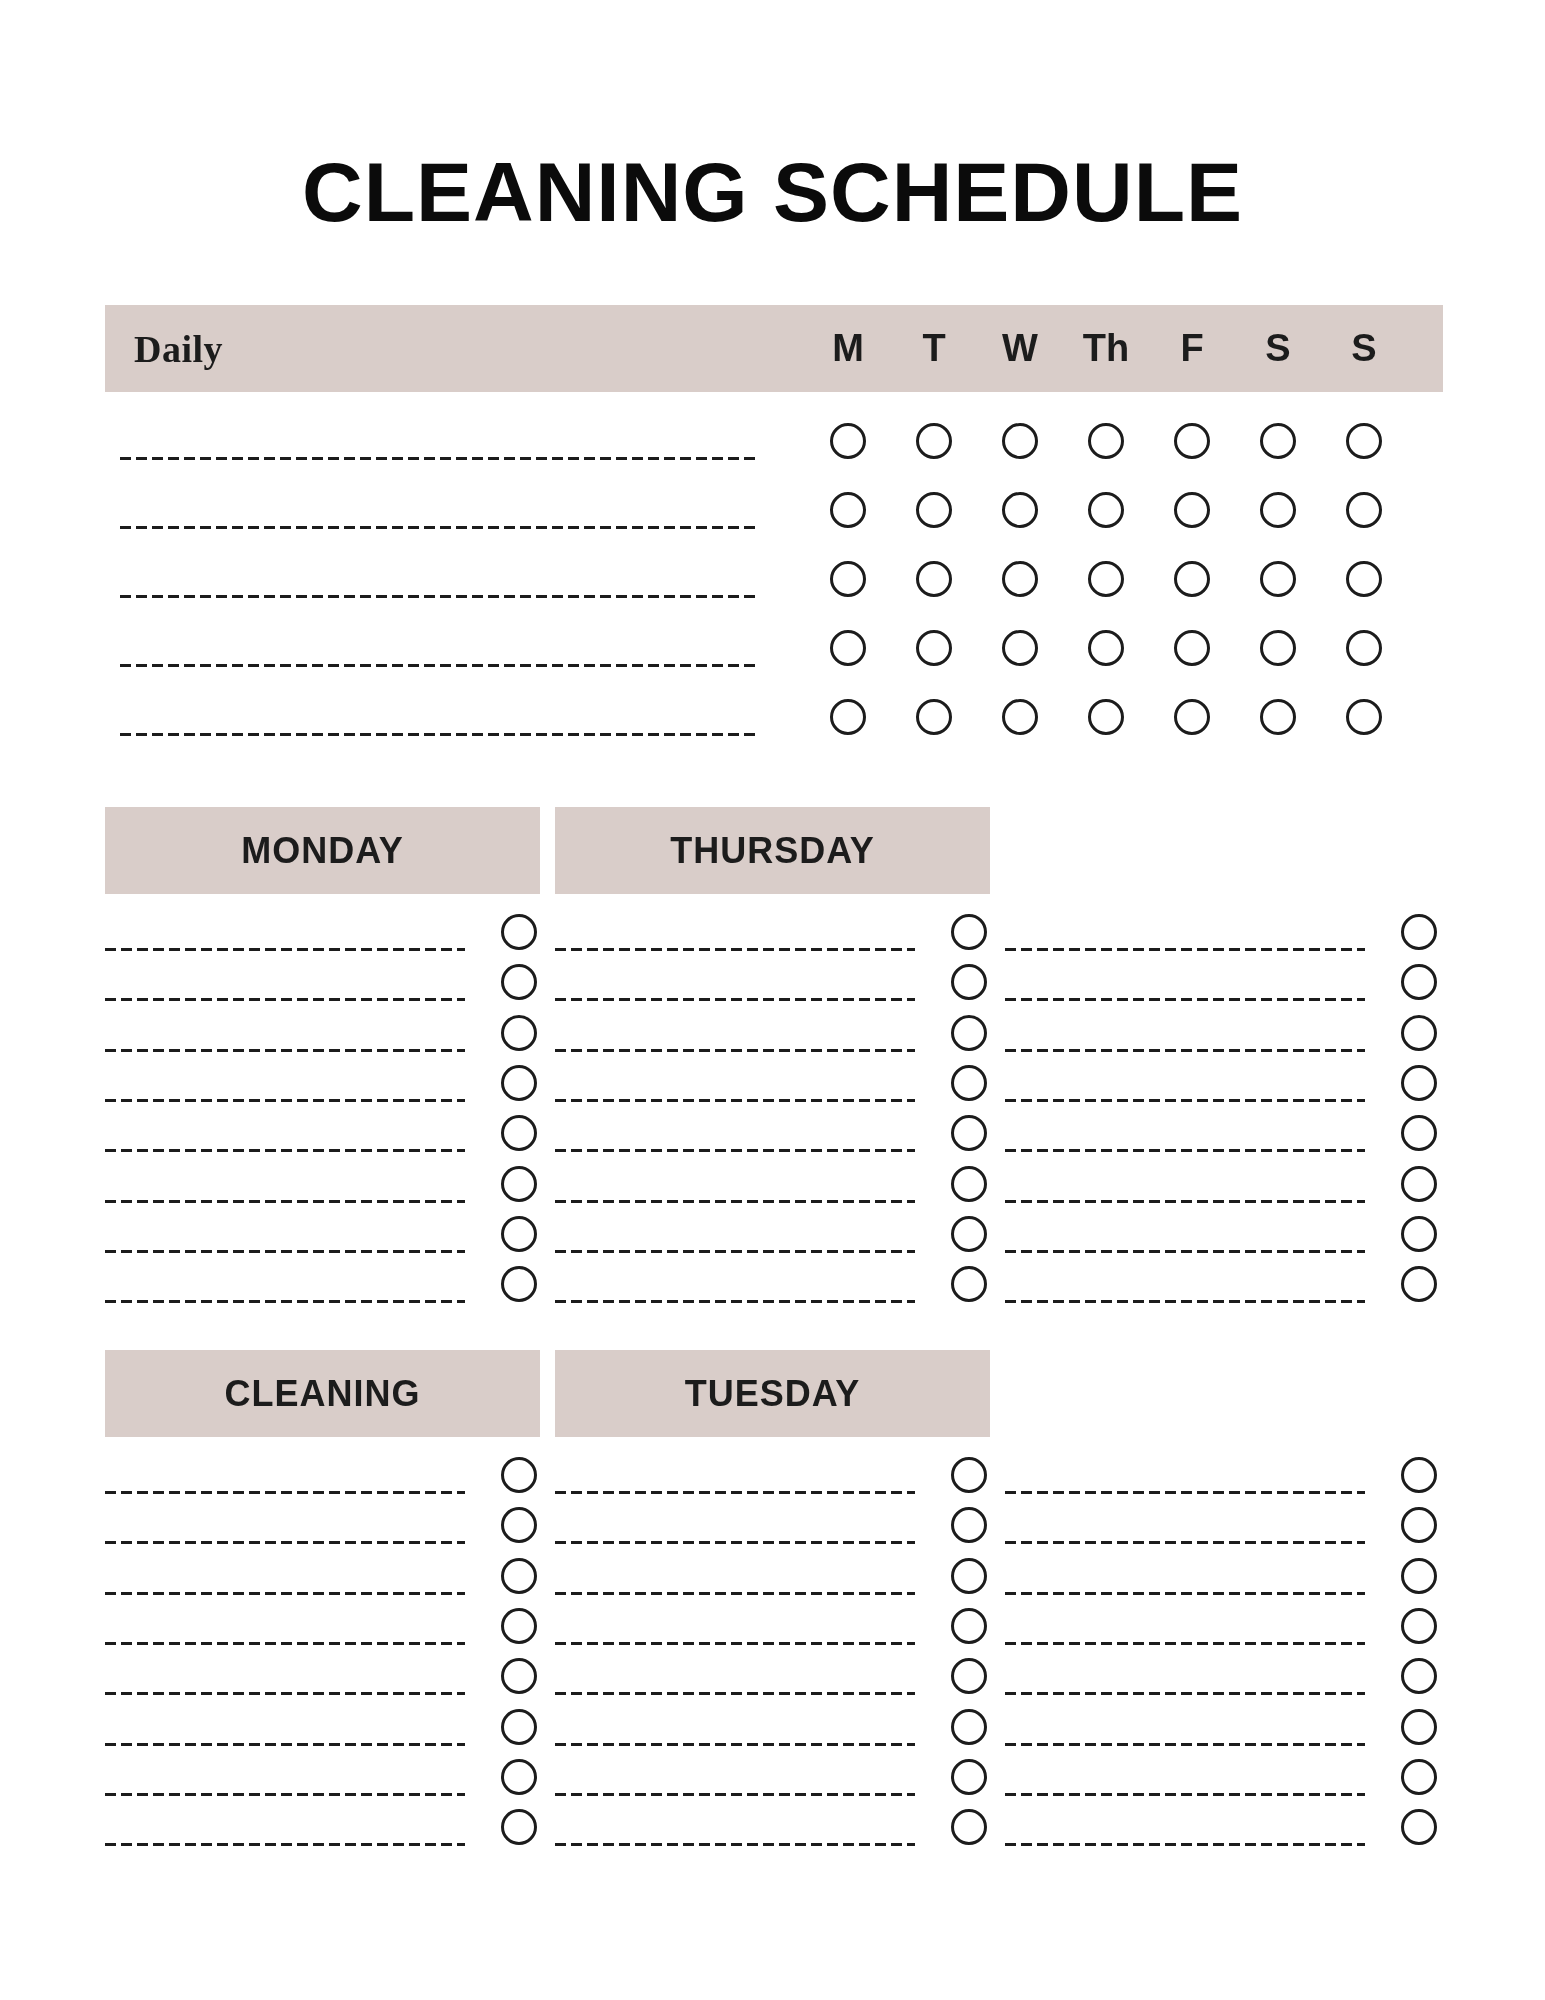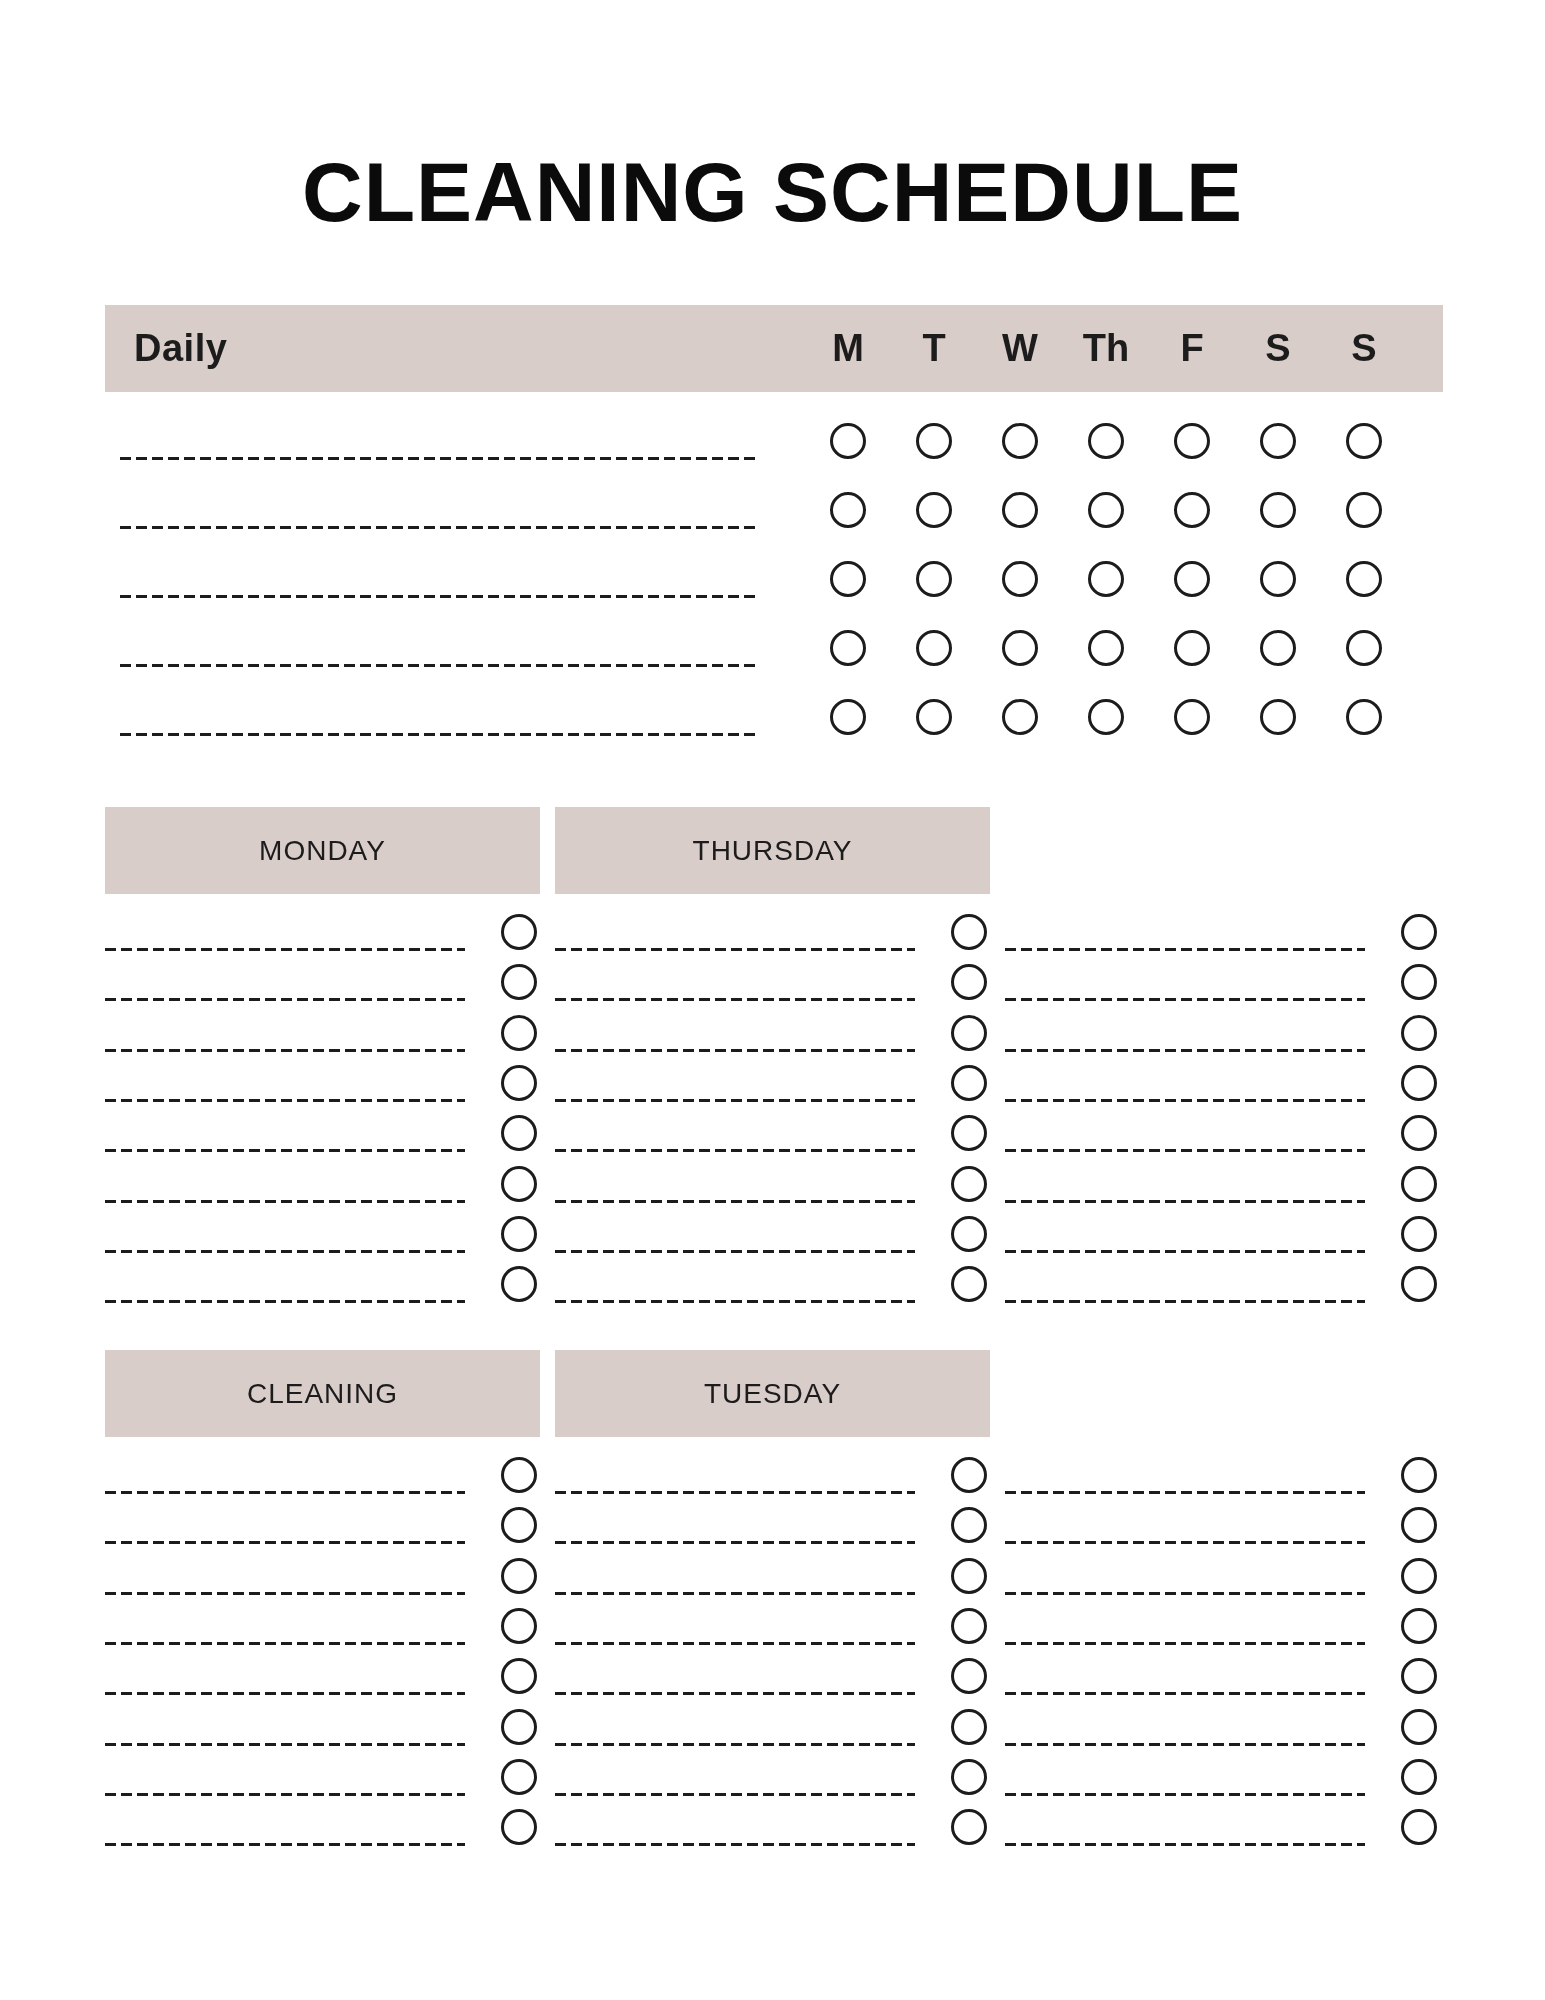--- a/index.html
+++ b/index.html
@@ -33,20 +33,21 @@
     position:absolute;
     left:105px;top:305px;
     width:1338px;height:87px;
     background:var(--accent);
     display:flex;align-items:center;
   }
   .daily-label{
     font-size:38px;font-weight:bold;
     padding-left:29px;
     letter-spacing:0.5px;
+    font-family:Liberation Serif, serif;
   }
   .daily-letters{
     position:absolute;
     left:700px;top:0;
     width:602px;height:87px;
     display:flex;
   }
   .day-letter{
     width:86px;height:87px;
     display:flex;align-items:center;justify-content:center;
@@ -72,21 +73,21 @@
     position:absolute;
     width:435px;height:545px;
   }
   .panel-header{
     position:absolute;
     left:0;top:0;width:435px;height:87px;
     background:var(--accent);
     display:flex;align-items:center;justify-content:center;
   }
   .panel-title{
-    font-size:28px;font-weight:normal;
+    font-size:36px;font-weight:bold;
     letter-spacing:1px;
   }
   .panel .dash-line{left:0;width:360px;}
   .panel .check-circle{left:396px;}
 </style>
 </head>
 <body>
 
 <div class="page">
 

